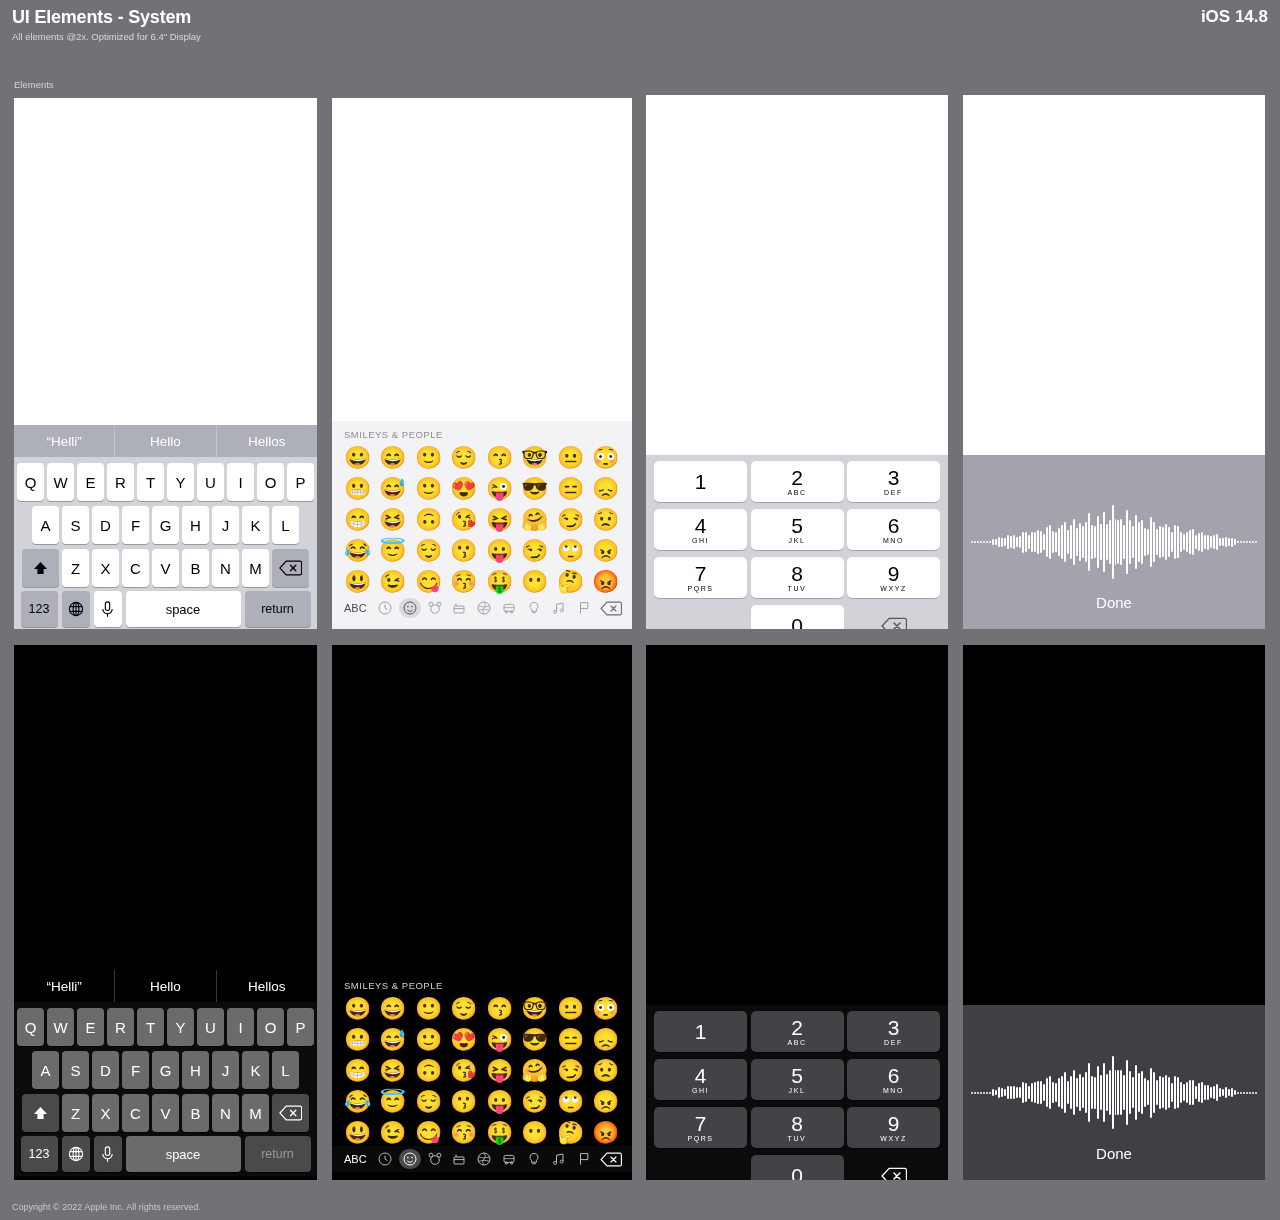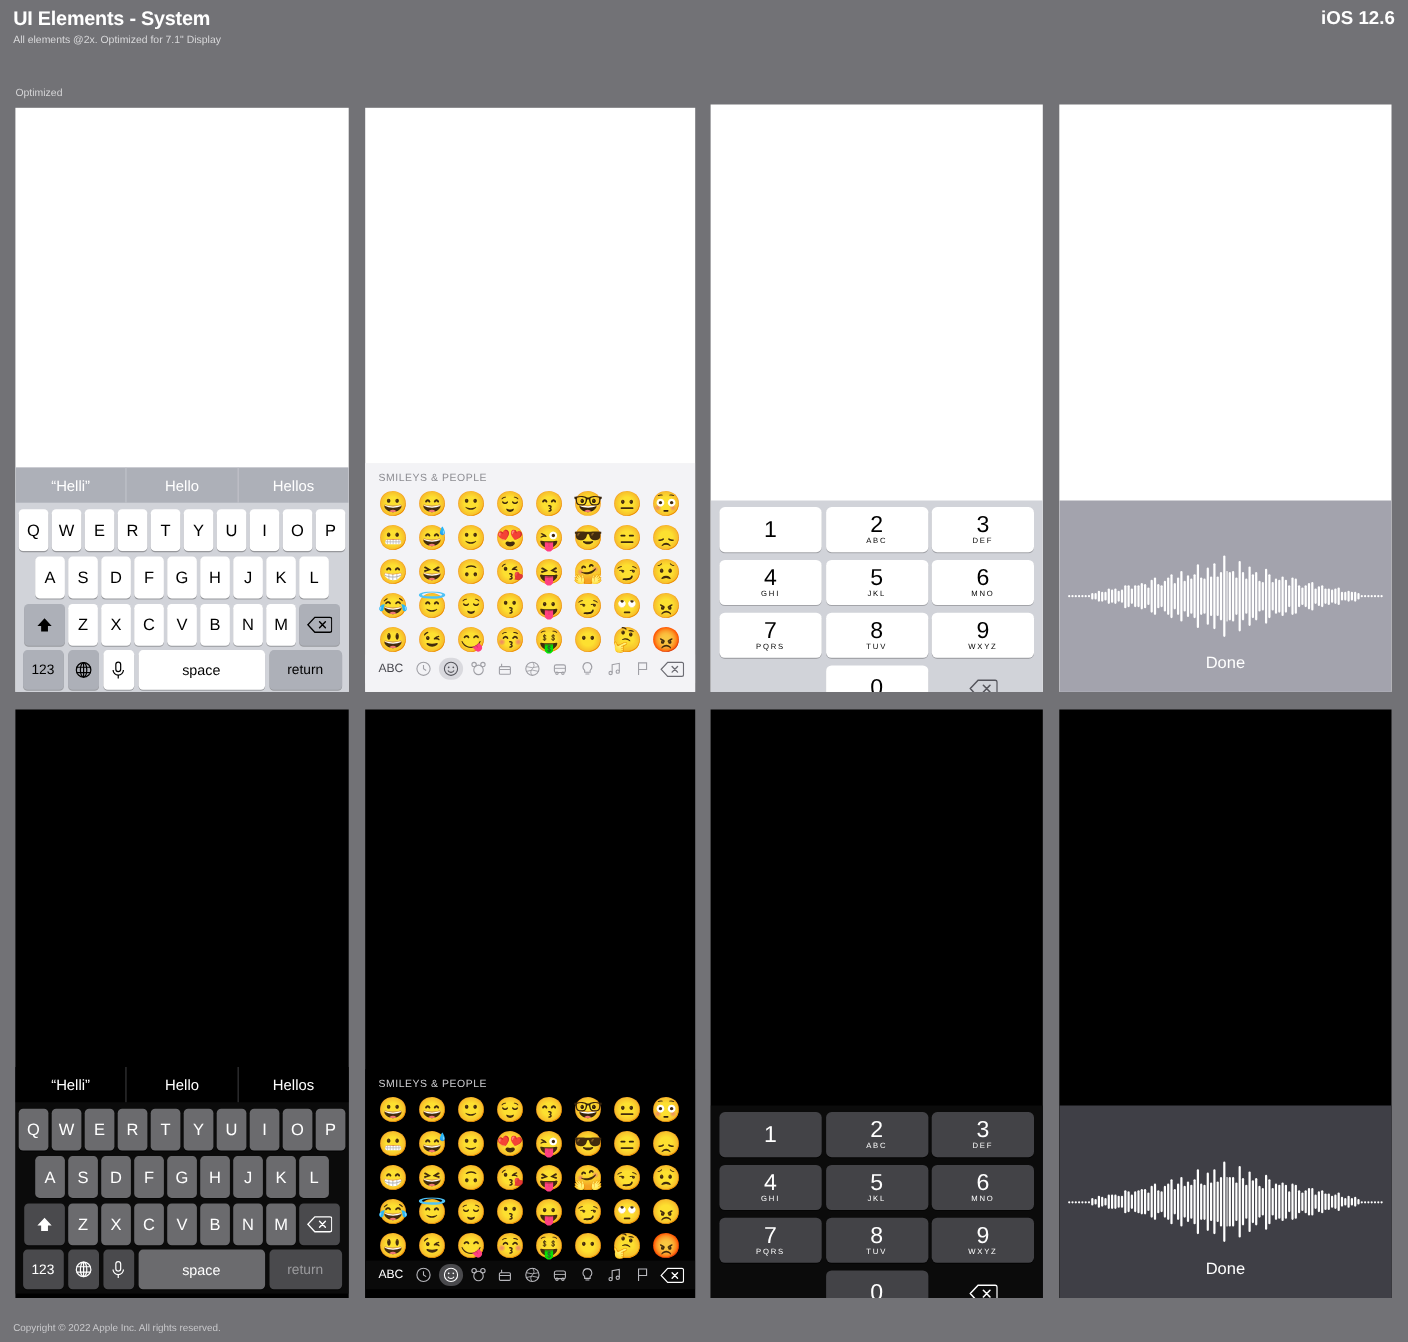--- a/index.html
+++ b/index.html
@@ -147,23 +147,23 @@
     position: absolute; left: 0; right: 0; bottom: 18px; text-align: center;
     font-size: 15px; color: #ffffff;
   }
 </style>
 </head>
 <body>
 
 <div class="page">
 
   <div class="hdr-title">UI Elements - System</div>
-  <div class="hdr-sub">All elements @2x. Optimized for 7.1" Display</div>
-  <div class="hdr-version">iOS 12.6</div>
-  <div class="section-label">Optimized</div>
+  <div class="hdr-sub">All elements @2x. Optimized for 6.4" Display</div>
+  <div class="hdr-version">iOS 14.8</div>
+  <div class="section-label">Elements</div>
 
   <div class="panel p-light" style="left:14px; top:98px; width:303px; height:531px;">
     <div class="kbscreen" style="height:327px;"></div>
     <div class="kb kb-light">
       <div class="sugg sugg-light">
         <div class="sugg-item">“Helli”</div>
         <div class="sugg-item">Hello</div>
         <div class="sugg-item">Hellos</div>
       </div>
       <div class="krow r1">

